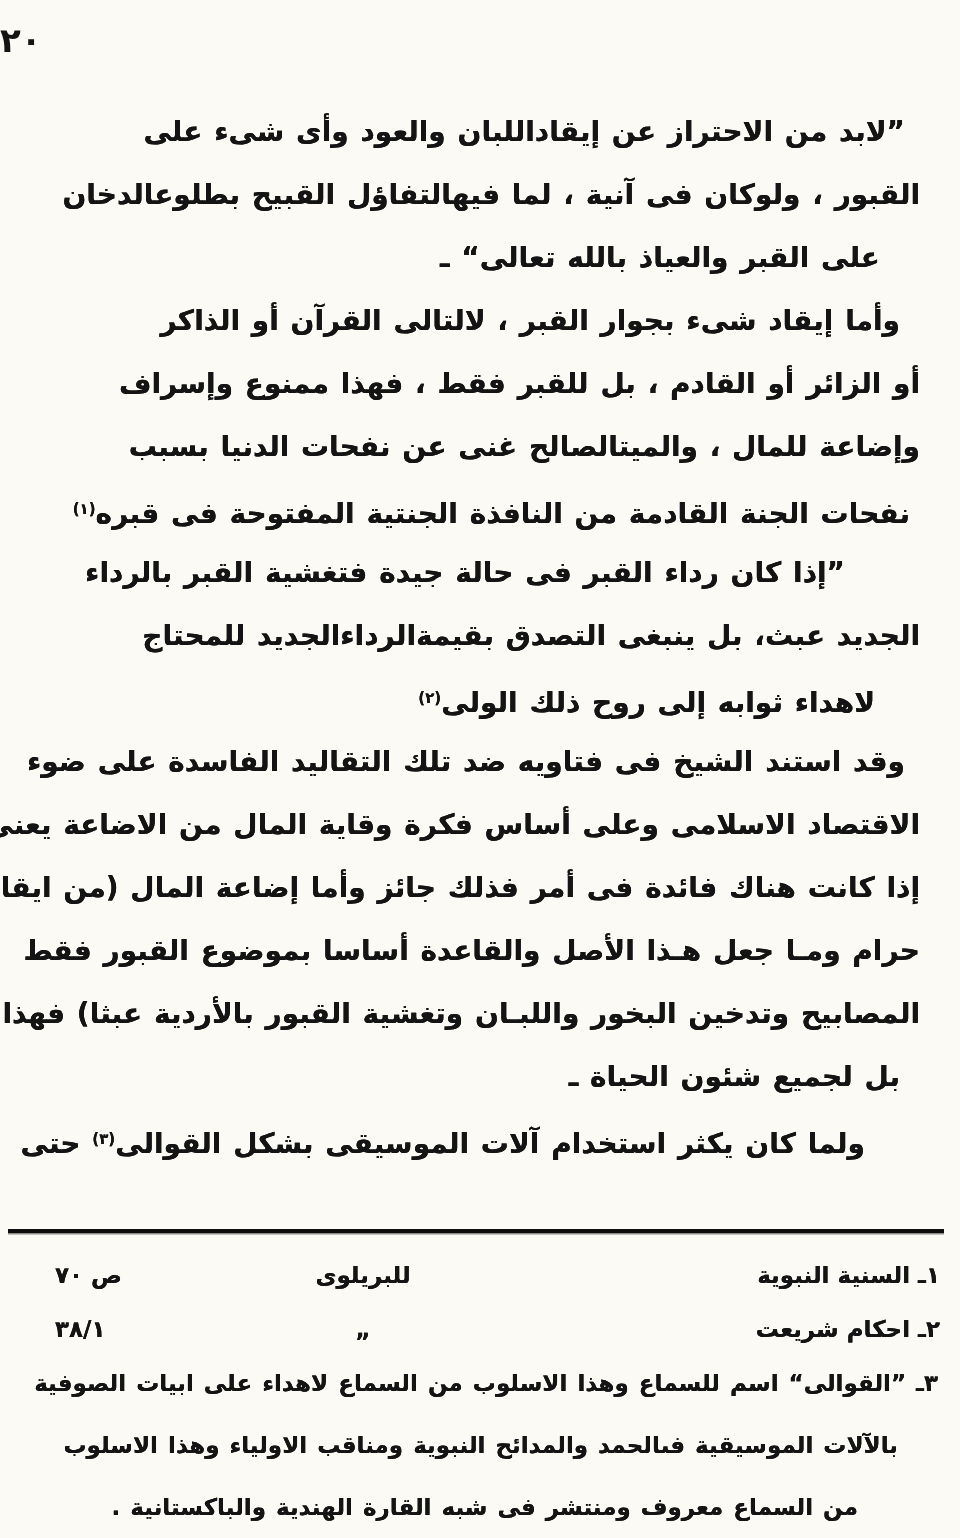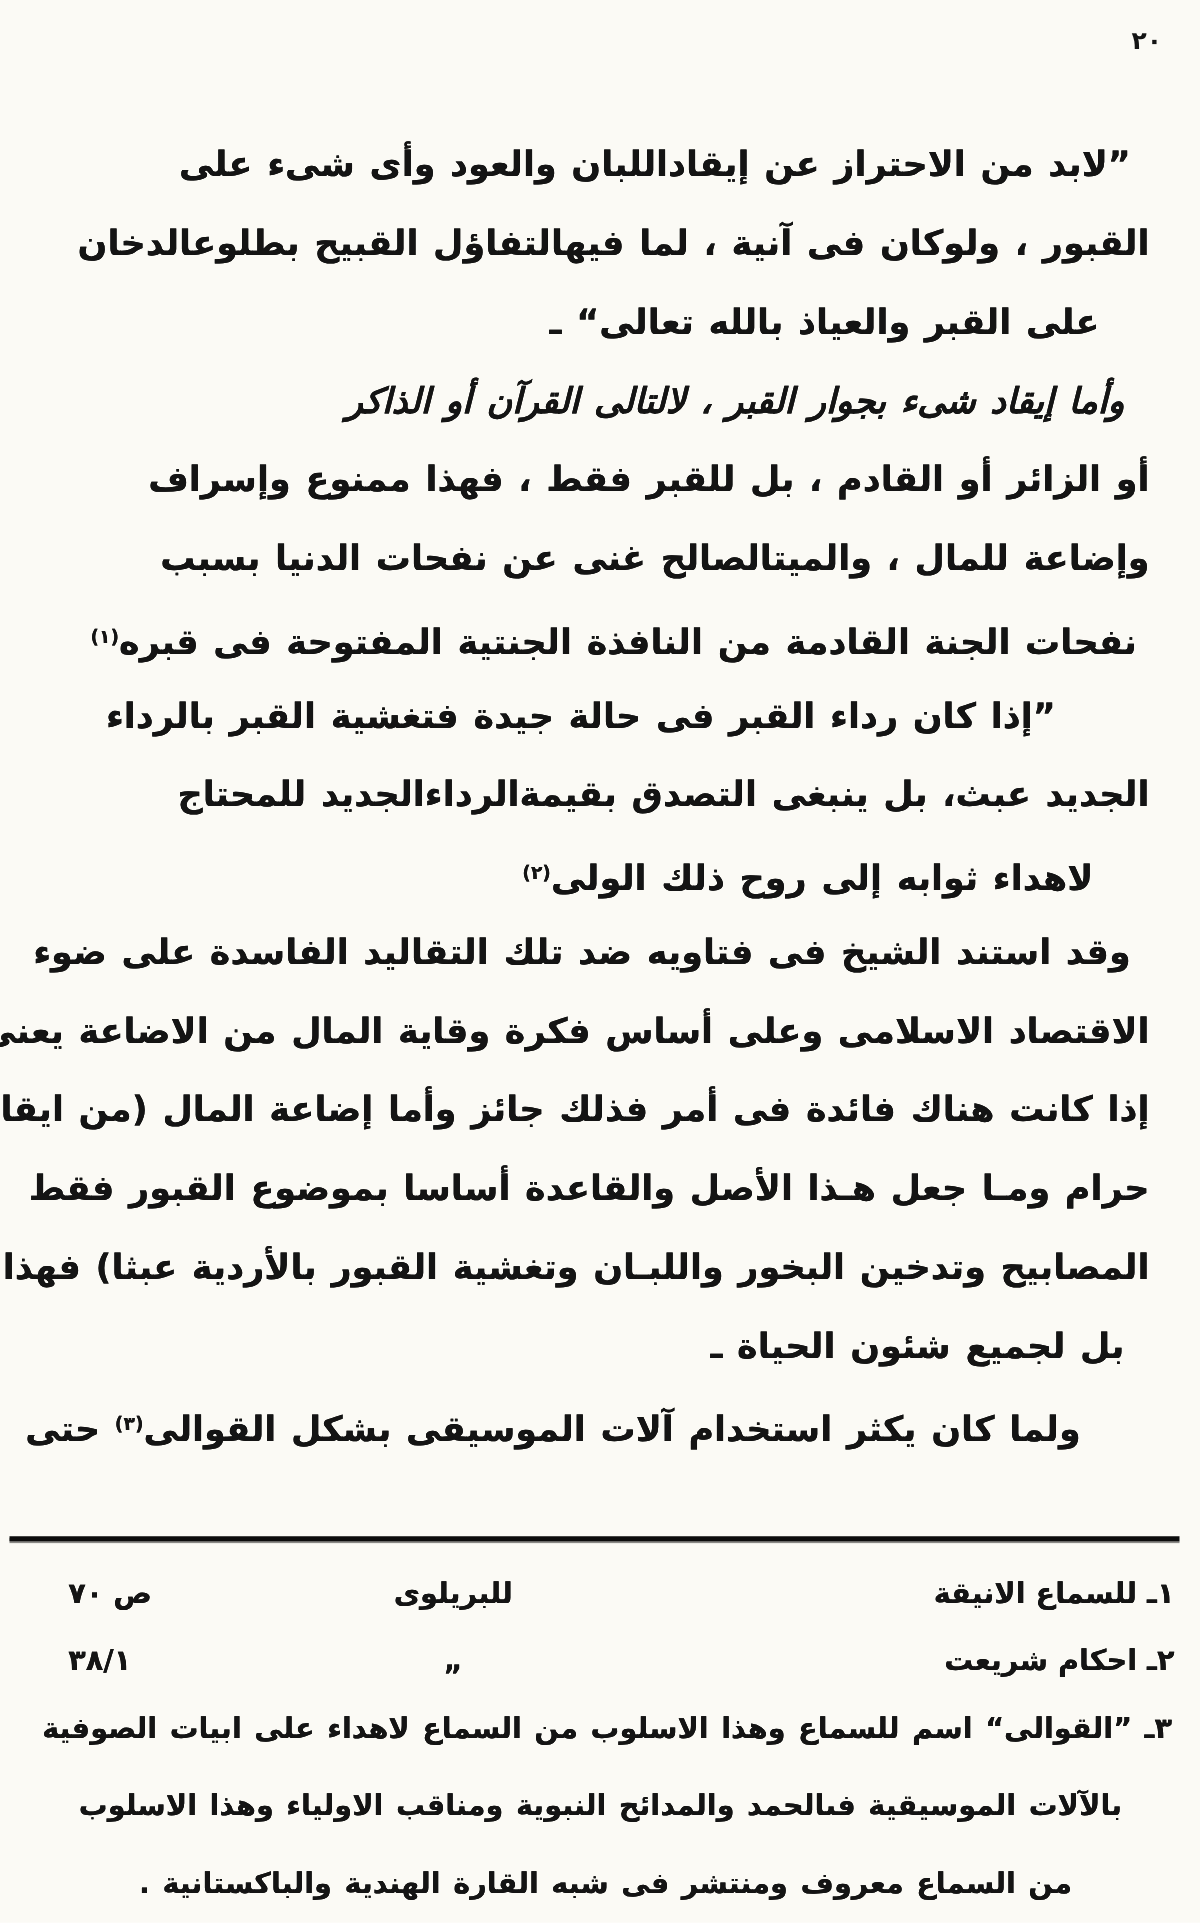--- a/index.html
+++ b/index.html
@@ -7,22 +7,22 @@
     position:relative;
     width:960px;height:1538px;
     background:#fbfaf5;
     font-family:"DejaVu Sans",sans-serif;
     color:#141414;
     direction:rtl;
     overflow:hidden;
   }
   .pagenum{
     position:absolute;top:20px;left:0;right:30px;
-    text-align:right;
-    font-size:20px;font-weight:bold;
+    text-align:left;
+    font-size:34px;font-weight:bold;
     letter-spacing:2px;
   }
   .body-text{
     position:absolute;top:100px;right:40px;left:0;
   }
   .line{
     height:63px;line-height:63px;
     font-size:28px;font-weight:bold;
     white-space:nowrap;
     word-spacing:2px;
@@ -59,41 +59,41 @@
 </head>
 <body>
 
 <div class="page">
   <div class="pagenum">٢٠</div>
 
   <div class="body-text">
       <div class="line" style="padding-right: 15px;"><span>”لابد من الاحتراز عن إيقاداللبان والعود وأى شىء على</span></div>
       <div class="line" style="padding-right: 0px;"><span>القبور ، ولوكان فى آنية ، لما فيهالتفاؤل القبيح بطلوعالدخان</span></div>
       <div class="line" style="padding-right: 40px;"><span>على القبر والعياذ بالله تعالى“ ـ</span></div>
-      <div class="line" style="padding-right: 20px; font-style: italic;"><span>وأما إيقاد شىء بجوار القبر ، لالتالى القرآن أو الذاكر</span></div>
+      <div class="line" style="padding-right: 20px;"><span>وأما إيقاد شىء بجوار القبر ، لالتالى القرآن أو الذاكر</span></div>
       <div class="line" style="padding-right: 0px;"><span>أو الزائر أو القادم ، بل للقبر فقط ، فهذا ممنوع وإسراف</span></div>
       <div class="line" style="padding-right: 0px;"><span>وإضاعة للمال ، والميتالصالح غنى عن نفحات الدنيا بسبب</span></div>
       <div class="line" style="padding-right: 10px;"><span>نفحات الجنة القادمة من النافذة الجنتية المفتوحة فى قبره</span><span class="sup">(١)</span></div>
       <div class="line" style="padding-right: 75px;"><span>”إذا كان رداء القبر فى حالة جيدة فتغشية القبر بالرداء</span></div>
       <div class="line" style="padding-right: 0px;"><span>الجديد عبث، بل ينبغى التصدق بقيمةالرداءالجديد للمحتاج</span></div>
       <div class="line" style="padding-right: 45px;"><span>لاهداء ثوابه إلى روح ذلك الولى</span><span class="sup">(٢)</span></div>
       <div class="line" style="padding-right: 15px;"><span>وقد استند الشيخ فى فتاويه ضد تلك التقاليد الفاسدة على ضوء</span></div>
       <div class="line" style="padding-right: 0px;"><span>الاقتصاد الاسلامى وعلى أساس فكرة وقاية المال من الاضاعة يعنى</span></div>
       <div class="line" style="padding-right: 0px;"><span>إذا كانت هناك فائدة فى أمر فذلك جائز وأما إضاعة المال (من ايقاد</span></div>
       <div class="line" style="padding-right: 0px;"><span>حرام ومـا جعل هـذا الأصل والقاعدة أساسا بموضوع القبور فقط</span></div>
       <div class="line" style="padding-right: 0px;"><span>المصابيح وتدخين البخور واللبـان وتغشية القبور بالأردية عبثا) فهذا</span></div>
       <div class="line" style="padding-right: 20px;"><span>بل لجميع شئون الحياة ـ</span></div>
       <div class="line" style="padding-right: 55px;"><span>ولما كان يكثر استخدام آلات الموسيقى بشكل القوالى</span><span class="sup">(٣)</span><span> حتى</span></div>
     </div>
 
   <div class="fn-sep"></div>
 
   <div class="footnotes">
     <div class="fn-row fn-row-1">
-        <span class="fn-right">١ـ للسماع الانيقة</span>
+        <span class="fn-right">١ـ السنية النبوية</span>
         <span class="fn-mid">للبريلوى</span>
         <span class="fn-left">ص ٧٠</span>
       </div>
     <div class="fn-row fn-row-2">
         <span class="fn-right">٢ـ احكام شريعت</span>
         <span class="fn-mid">„</span>
         <span class="fn-left">٣٨/١</span>
       </div>
     <div class="fn-note">
         <div class="nline" style="padding-right: 0px;"><span>٣ـ </span><span>”القوالى“ اسم للسماع وهذا الاسلوب من السماع لاهداء على ابيات الصوفية</span></div>

